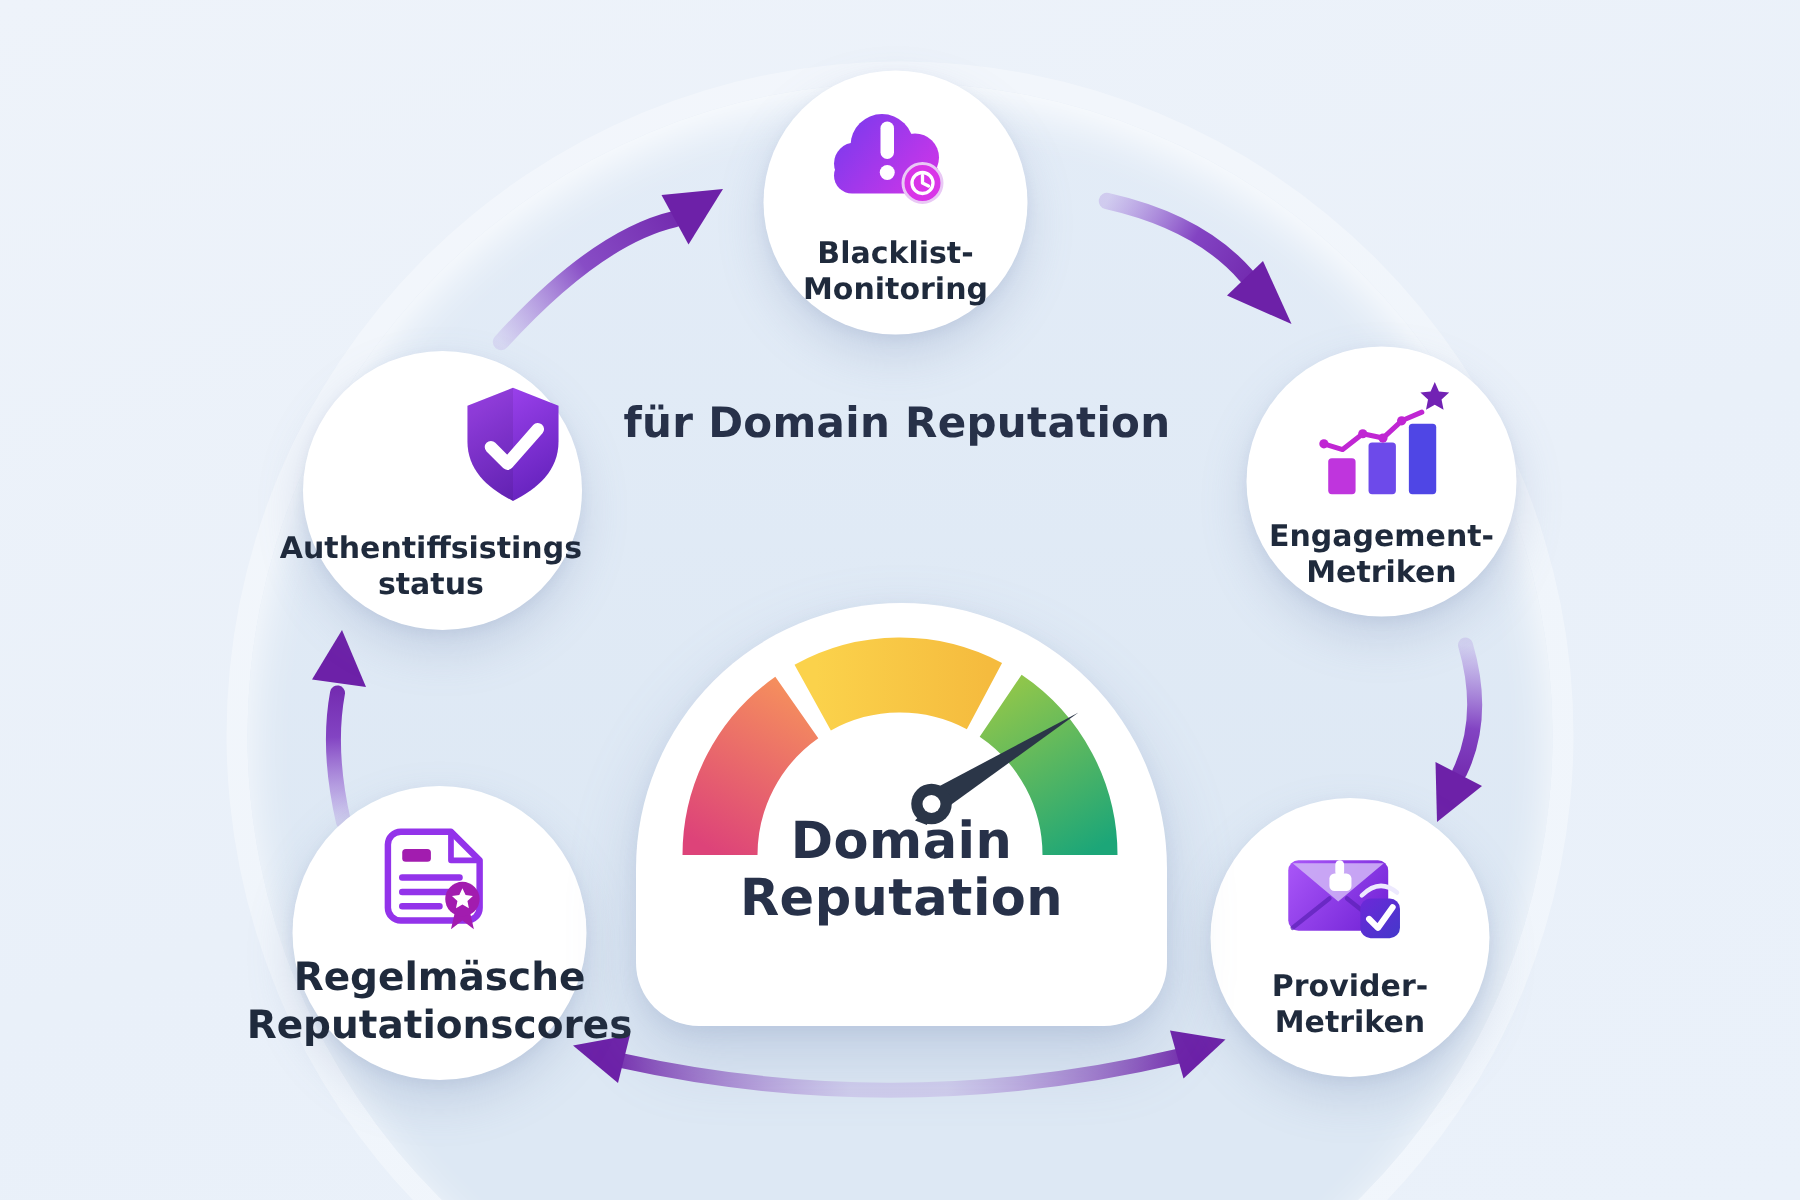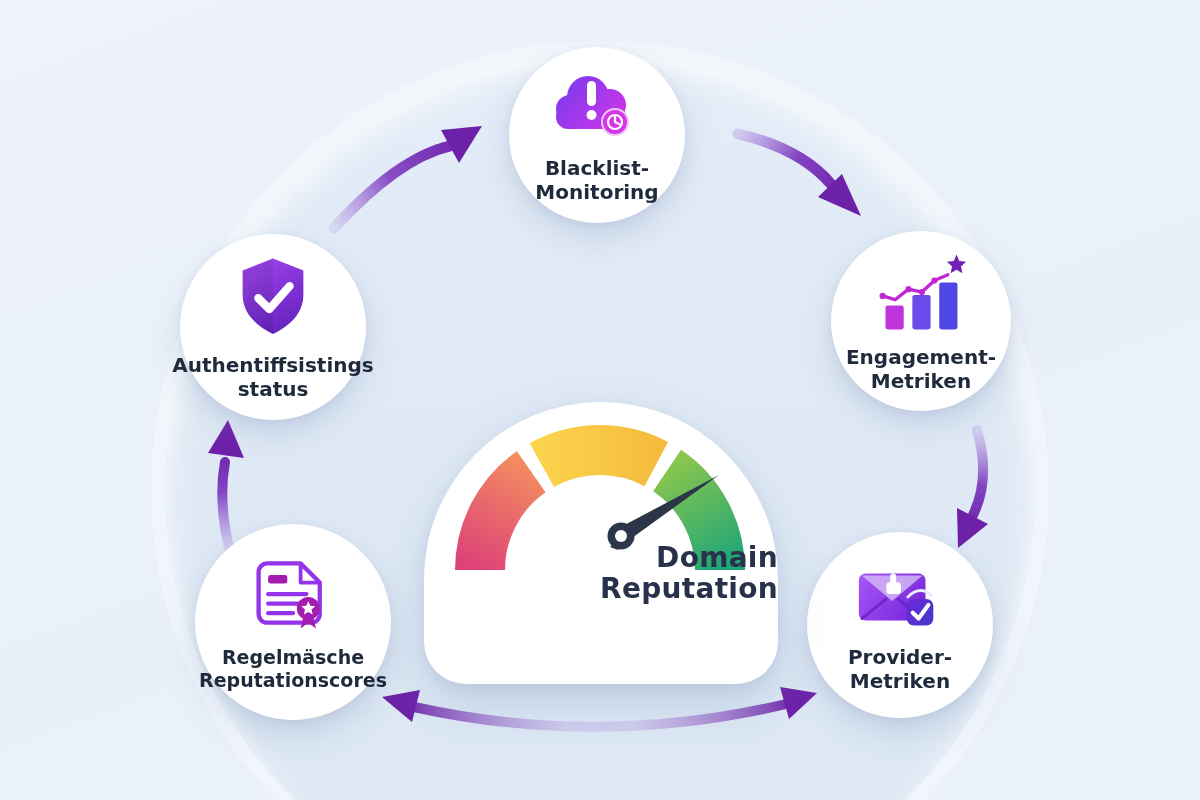--- a/index.html
+++ b/index.html
@@ -22,34 +22,34 @@
     position:absolute;border-radius:50%;background:var(--node-bg,#ffffff);
     box-shadow:0 14px 30px rgba(120,140,180,.25), 0 3px 8px rgba(120,140,180,.12);
     display:flex;flex-direction:column;align-items:center;justify-content:center;
   }
   .node .icon{display:block;line-height:0;}
   .node .label{
     white-space:pre-line;text-align:center;color:#1f2a3c;font-weight:600;
     font-size:20px;line-height:1.22;margin-top:8px;
   }
   .node-top{left:509px;top:47px;width:176px;height:176px;}
-  .node-left-top{left:180px;top:234px;width:186px;height:186px;}
+  .node-left-top{left:202px;top:234px;width:186px;height:186px;align-items:flex-end;}
   .node-right-top{left:831px;top:231px;width:180px;height:180px;}
   .node-left-bottom{left:195px;top:524px;width:196px;height:196px;}
-  .node-left-bottom .label{font-size:19px;}
+  .node-left-bottom .label{font-size:26px;}
   .node-right-bottom{left:807px;top:532px;width:186px;height:186px;}
   .center-card{
     position:absolute;left:424px;top:402px;width:354px;height:282px;
     background:#fff;border-radius:177px 177px 42px 42px;
     box-shadow:0 20px 45px rgba(125,145,185,.30), 0 4px 12px rgba(125,145,185,.15);
   }
   .gauge-svg{position:absolute;left:0;top:10px;}
   .center-label{
-    position:absolute;left:0;right:0;top:140px;text-align:right;white-space:pre-line;
-    color:var(--text-dark,#273149);font-weight:800;font-size:28px;line-height:1.12;letter-spacing:.3px;
+    position:absolute;left:0;right:0;top:140px;text-align:center;white-space:pre-line;
+    color:var(--text-dark,#273149);font-weight:800;font-size:34px;line-height:1.12;letter-spacing:.3px;
   }
   .arrows{position:absolute;inset:0;pointer-events:none;}
 </style>
 </head>
 <body>
 
 <div class="stage">
 
   <div class="bg-circle"></div>
 
@@ -104,20 +104,21 @@
       <polygon points="817,693 789,719 780,687" fill="#6d21a8"></polygon>
     </g>
 
     <g>
       <path d="M229,548 Q218,500 225,462" fill="none" stroke="url(#ag5)" stroke-width="10" stroke-linecap="round"></path>
       <polygon points="228,420 244,458 208,453" fill="#6d21a8"></polygon>
     </g>
   </svg>
 
   <div class="title">
+    <div>für Domain Reputation</div>
   </div>
 
   <div class="node node-top">
     <span class="icon">
       <svg width="100" height="82" viewBox="0 0 100 82">
         <defs>
           <linearGradient id="gCloud" x1="15" y1="15" x2="80" y2="68" gradientUnits="userSpaceOnUse">
             <stop offset="0" stop-color="#7c3aed"></stop>
               <stop offset="1" stop-color="#d935e8"></stop>
           </linearGradient>

